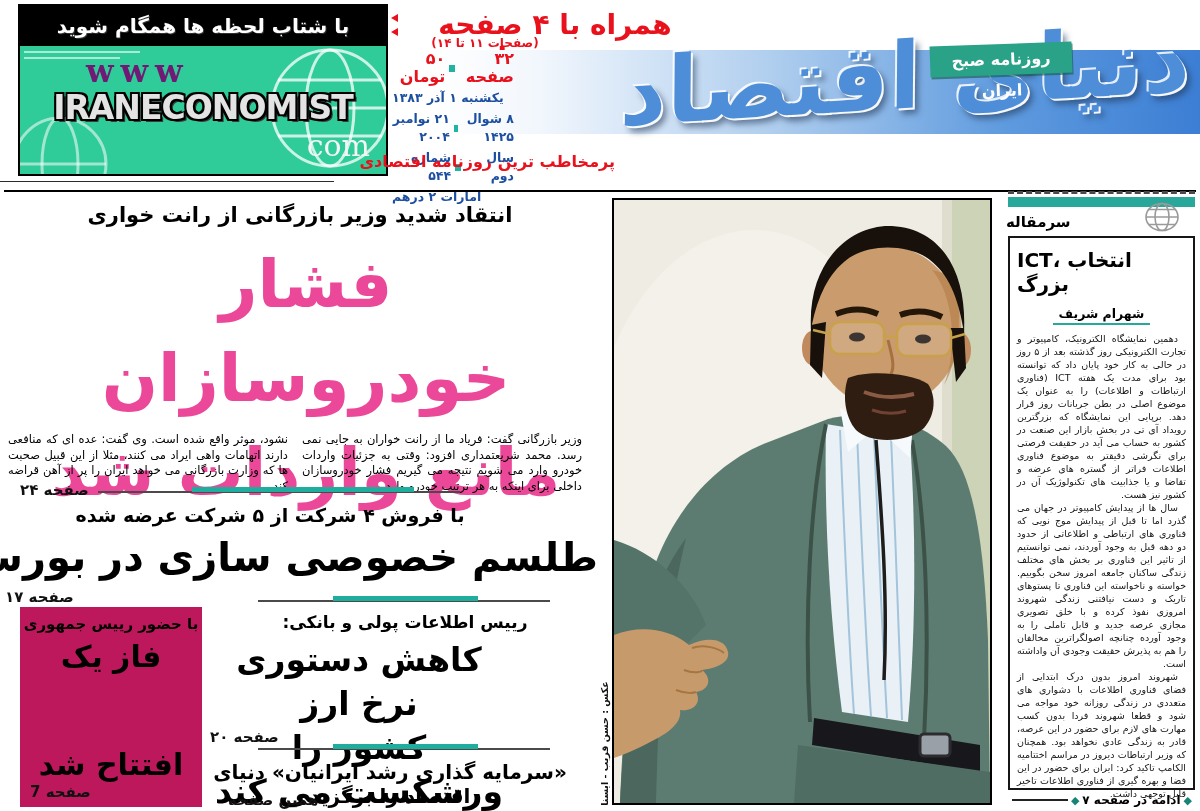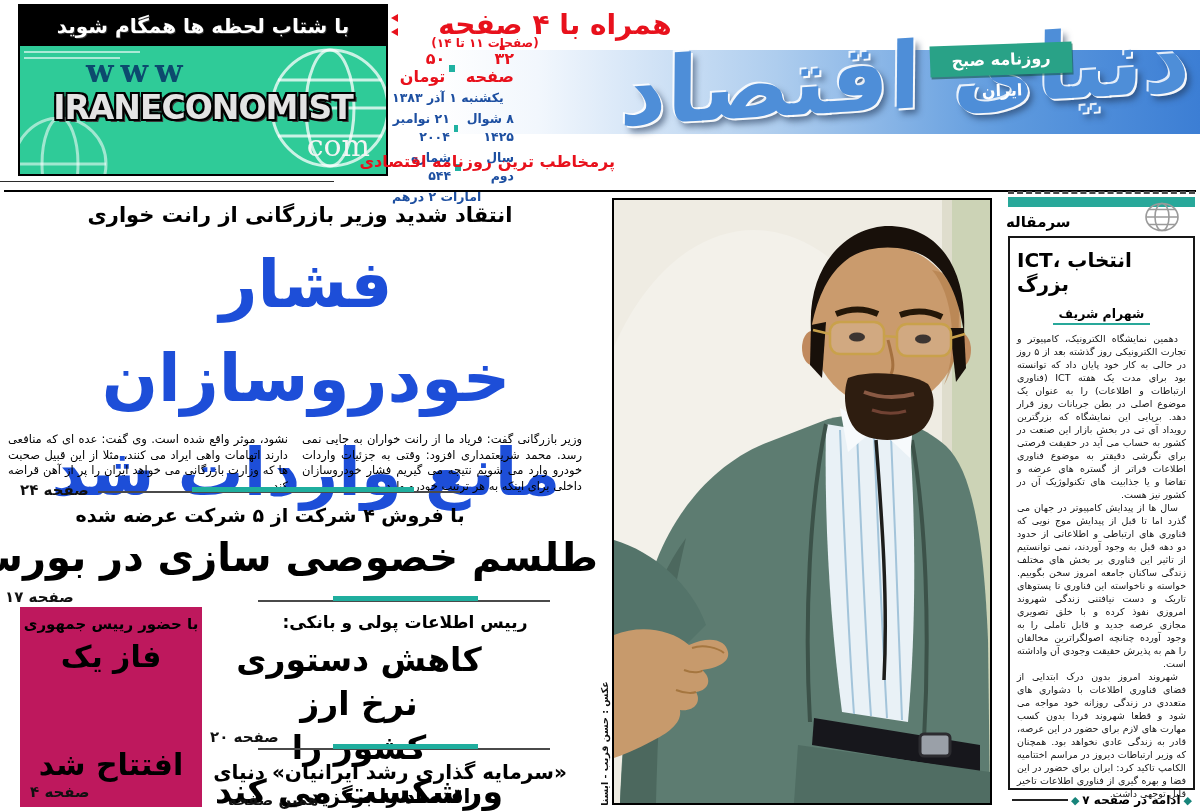--- a/index.html
+++ b/index.html
@@ -13,21 +13,21 @@
   .center{text-align:center;}
   .nowrap{white-space:nowrap;}
 
   
   .ad-banner{left:18px;top:4px;width:370px;height:172px;border:2px solid #000;background:#2fcb98;box-sizing:border-box;}
   .ad-topbar{position:absolute;left:0;top:0;right:0;height:40px;background:#000;color:#fff;
              display:flex;align-items:center;justify-content:center;font-size:20px;font-weight:bold;
              text-shadow:1px 1px 0 #333;}
   .ad-globes{position:absolute;left:0;top:40px;right:0;bottom:0;}
   .ad-www{position:absolute;left:66px;top:46px;font-family:"DejaVu Serif",serif;font-size:32px;
-          color:#0c4a6e;font-weight:bold;letter-spacing:7px;}
+          color:#701a75;font-weight:bold;letter-spacing:7px;}
   .ad-name{position:absolute;left:6px;top:82px;width:354px;text-align:center;font-size:33px;font-weight:bold;
            color:#e3e3e3;letter-spacing:-1px;
            text-shadow:-2px -2px 0 #000,2px -2px 0 #000,-2px 2px 0 #000,2px 2px 0 #000,3px 3px 0 #3a3a3a;}
   .ad-com{position:absolute;right:16px;top:122px;font-family:"DejaVu Serif",serif;font-size:30px;color:#f4f4f4;}
   .ad-underline{left:0;top:181px;width:334px;height:1px;background:#2b2b2b;}
   .red-ticks{left:391px;top:14px;width:8px;}
   .red-ticks div{width:0;height:0;border-right:7px solid #e8111c;border-top:4px solid transparent;
                  border-bottom:4px solid transparent;margin-bottom:6px;}
 
   
@@ -44,21 +44,21 @@
   .dateblock{left:392px;top:50px;width:122px;text-align:right;line-height:18px;}
   .dateblock .row{display:flex;justify-content:flex-end;align-items:center;direction:rtl;margin-bottom:3px;}
   .sq{display:inline-block;width:7px;height:7px;background:#20b2a2;margin:0 4px;}
   .price-row{font-size:16px;}
   .date-row{font-size:12.5px;}
   .tagline{left:400px;top:152px;width:215px;font-size:16px;text-align:center;}
   .main-rule{left:4px;top:190px;width:1192px;height:2px;background:#000;}
 
   
   .lead-kicker{left:20px;top:203px;width:560px;font-size:21px;text-align:center;}
-  .h1{left:12px;top:238px;width:588px;text-align:center;font-size:66px;font-weight:bold;line-height:94px;color:#1d4ed8;}
+  .h1{left:12px;top:238px;width:588px;text-align:center;font-size:66px;font-weight:bold;line-height:94px;color:#ec4899;}
   .lead-body{left:8px;top:432px;width:574px;display:flex;gap:14px;direction:rtl;
              font-size:11.5px;line-height:15.5px;text-align:justify;}
   .lead-body div{flex:1;}
   .pageref{font-size:15px;font-weight:bold;color:#111;}
   .divider-line{height:2px;background:#4a4a4a;}
   .divider-teal{height:5px;background:#1fae9e;}
 
   
   .k2{left:60px;top:504px;width:420px;font-size:19px;text-align:center;}
   .h2{left:8px;top:528px;width:590px;text-align:center;font-size:40px;font-weight:bold;line-height:58px;}
@@ -180,21 +180,21 @@
   <div class="abs k2 fa b">با فروش ۴ شرکت از ۵ شرکت عرضه شده</div>
   <div class="abs h2 fa nowrap">طلسم خصوصی سازی در بورس شکست</div>
   <div class="abs pageref fa" style="left:5px;top:588px;">صفحه ۱۷</div>
   <div class="abs divider-line" style="left:258px;top:600px;width:292px;"></div>
   <div class="abs divider-teal" style="left:333px;top:596px;width:145px;"></div>
 
   <div class="abs graybox">
     <div class="gb-kicker fa">با حضور رییس جمهوری</div>
     <div class="gb-line fa" style="top:32px;">فاز یک</div>
     <div class="gb-line fa" style="top:140px;">افتتاح شد</div>
-    <div class="gb-page pageref fa">صفحه ۴</div>
+    <div class="gb-page pageref fa">صفحه 7</div>
   </div>
 
   <div class="abs k4 fa b">رییس اطلاعات پولی و بانکی:</div>
   <div class="abs h3 fa">
     <div>کاهش دستوری نرخ ارز</div>
     <div>کشور را ورشکست می کند</div>
   </div>
   <div class="abs pageref fa" style="left:210px;top:728px;">صفحه ۲۰</div>
   <div class="abs divider-line" style="left:258px;top:748px;width:292px;"></div>
   <div class="abs divider-teal" style="left:333px;top:744px;width:145px;"></div>

